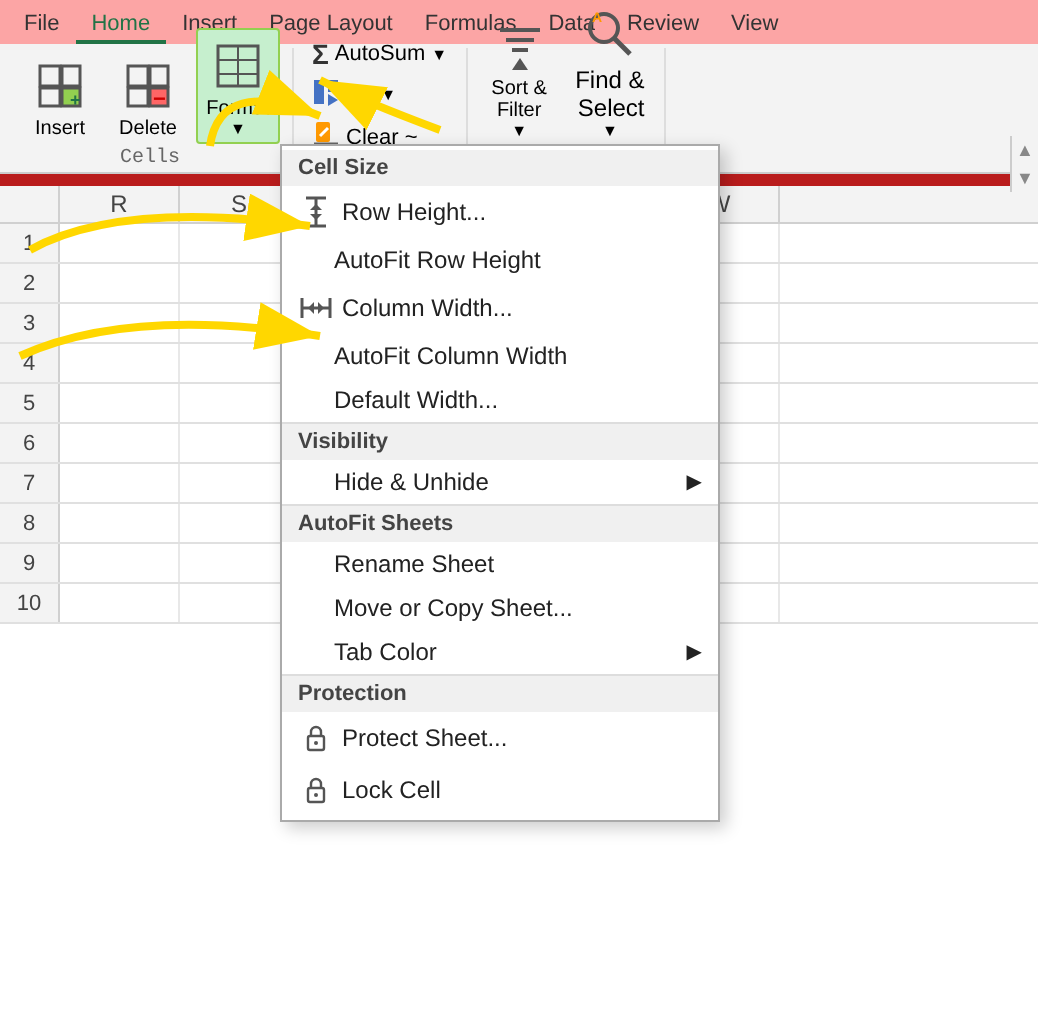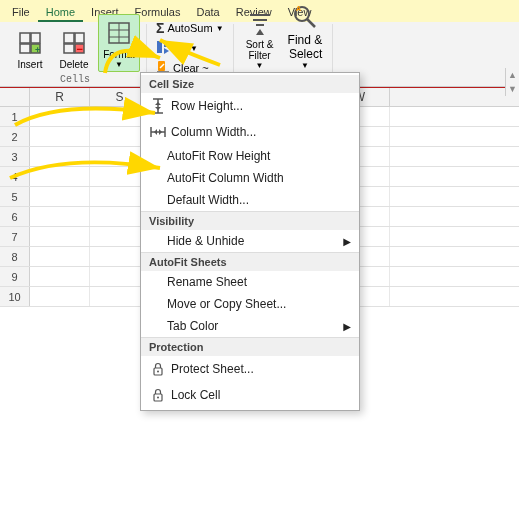--- a/index.html
+++ b/index.html
@@ -8,22 +8,22 @@
       font-size: 12px;
       background: #fff;
       width: 519px;
       height: 509px;
       overflow: hidden;
       position: relative;
     }
 
     
     .ribbon {
-      background: #fef9c3;
-      border-bottom: 1px solid #b91c1c;
+      background: #fca5a5;
+      border-bottom: 6px solid #b91c1c;
       padding: 4px 0 0 0;
       position: relative;
       z-index: 1;
     }
 
     .ribbon-tabs {
       display: flex;
       padding-left: 4px;
     }
 
@@ -220,20 +220,21 @@
   </style>
 </head>
 <body>
 
 <div class="ribbon">
 
   <div class="ribbon-tabs">
     <span class="ribbon-tab">File</span>
     <span class="ribbon-tab active">Home</span>
     <span class="ribbon-tab">Insert</span>
+    <span class="ribbon-tab">Page Layout</span>
     <span class="ribbon-tab">Formulas</span>
     <span class="ribbon-tab">Data</span>
     <span class="ribbon-tab">Review</span>
     <span class="ribbon-tab">View</span>
   </div>
 
   <div class="ribbon-content">
 
     <div class="ribbon-group">
       <div style="display:flex; gap:4px; align-items:flex-end; height:48px;">
@@ -474,38 +475,38 @@
         <line x1="8" y1="1" x2="8" y2="15" stroke="#555" stroke-width="1.5"></line>
         <line x1="3" y1="1" x2="13" y2="1" stroke="#555" stroke-width="1.5"></line>
         <line x1="3" y1="15" x2="13" y2="15" stroke="#555" stroke-width="1.5"></line>
         <polygon points="8,4 5,7 11,7" fill="#555"></polygon>
         <polygon points="8,12 5,9 11,9" fill="#555"></polygon>
       </svg>
     </span>
     <span>Row Height...</span>
   </div>
 
+  <div class="menu-item">
+    <span>AutoFit Row Height</span>
+  </div>
+
   <div class="menu-item has-icon">
     <span class="item-icon">
       <svg width="16" height="16" viewBox="0 0 16 16">
         <line x1="1" y1="8" x2="15" y2="8" stroke="#555" stroke-width="1.5"></line>
         <line x1="1" y1="3" x2="1" y2="13" stroke="#555" stroke-width="1.5"></line>
         <line x1="15" y1="3" x2="15" y2="13" stroke="#555" stroke-width="1.5"></line>
         <polygon points="4,8 7,5 7,11" fill="#555"></polygon>
         <polygon points="12,8 9,5 9,11" fill="#555"></polygon>
       </svg>
     </span>
     <span>Column Width...</span>
   </div>
 
   <div class="menu-item">
-    <span>AutoFit Row Height</span>
-  </div>
-
-  <div class="menu-item">
     <span>AutoFit Column Width</span>
   </div>
 
   <div class="menu-item">
     <span>Default Width...</span>
   </div>
 
   <div class="menu-section-header">Visibility</div>
 
   <div class="menu-item">

